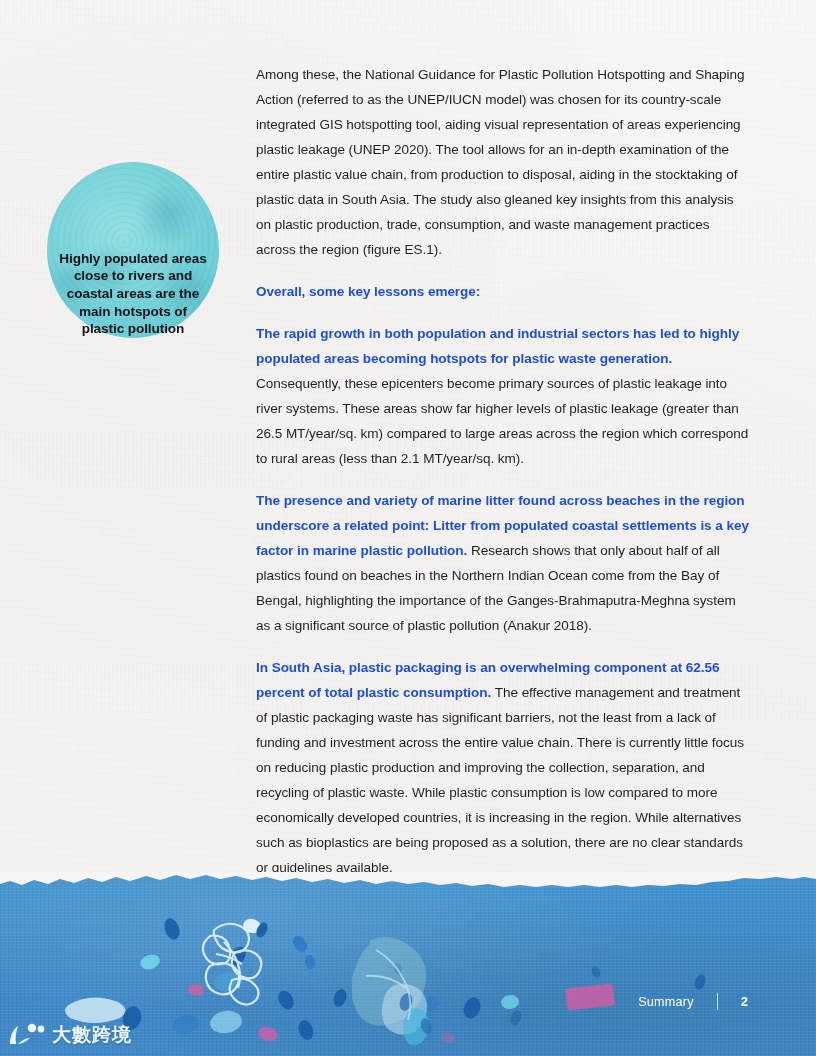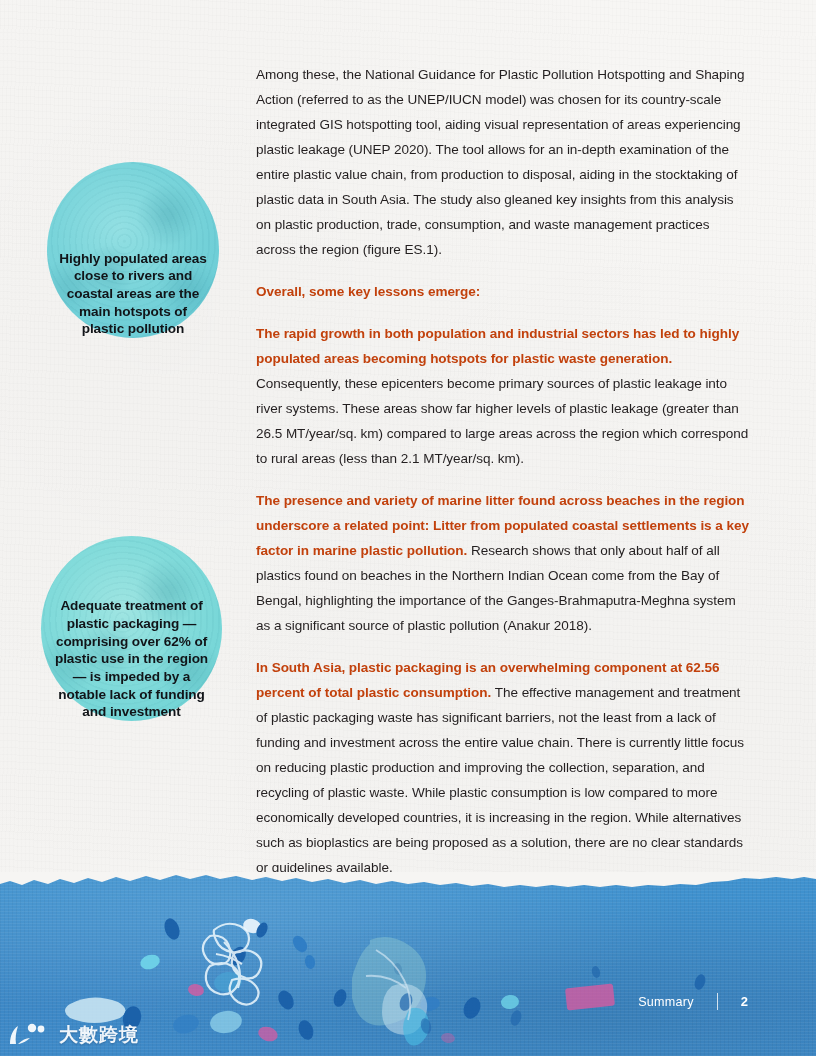--- a/index.html
+++ b/index.html
@@ -81,21 +81,21 @@
     position: absolute;
     left: 256px;
     top: 62px;
     width: 494px;
     color: #231f20;
     font-size: 13.55px;
     line-height: 25px;
     letter-spacing: -0.05px;
   }
   .para { margin: 0 0 17px 0; }
-  .lead-bold { font-weight: bold; color: #c2410c; }
+  .lead-bold { font-weight: bold; color: #1d4ed8; }
 
   
   .ocean {
     position: absolute;
     left: 0;
     bottom: 0;
     width: 816px;
     height: 184px;
     overflow: hidden;
   }
@@ -145,21 +145,21 @@
   }
   .footer .f-page { font-size: 13px; font-weight: bold; }
 
   
   .watermark {
     position: absolute;
     left: 6px;
     bottom: 8px;
     display: flex;
     align-items: center;
-    gap: 9px;
+    gap: 2px;
     z-index: 13;
     opacity: 0.92;
   }
   .watermark .wm-text {
     color: #ffffff;
     font-size: 19px;
     font-weight: bold;
     letter-spacing: 1px;
     text-shadow: 0 1px 2px rgba(0,40,80,0.35);
     font-family: "DejaVu Sans", sans-serif;
@@ -171,24 +171,20 @@
 
 <div class="page">
 
   <div class="paper-texture"></div>
 
   <div class="callout" id="callout-1">
     <div class="blobtex"></div>
     <div class="ctext">Highly populated areas close to rivers and coastal areas are the main hotspots of plastic pollution</div>
   </div>
 
-  <div class="callout" id="callout-2">
-    <div class="blobtex"></div>
-    <div class="ctext">Adequate treatment of plastic packaging — comprising over 62% of plastic use in the region — is impeded by a notable lack of funding and investment</div>
-  </div>
 
   <div class="column">
 
     <p class="para">Among these, the National Guidance for Plastic Pollution Hotspotting and Shaping Action (referred to as the UNEP/IUCN model) was chosen for its country-scale integrated GIS hotspotting tool, aiding visual representation of areas experiencing plastic leakage (UNEP 2020). The tool allows for an in-depth examination of the entire plastic value chain, from production to disposal, aiding in the stocktaking of plastic data in South Asia. The study also gleaned key insights from this analysis on plastic production, trade, consumption, and waste management practices across the region (figure ES.1).</p>
 
     <p class="para">
       <span class="lead-bold">Overall, some key lessons emerge:</span>
     </p>
 
     <p class="para">

